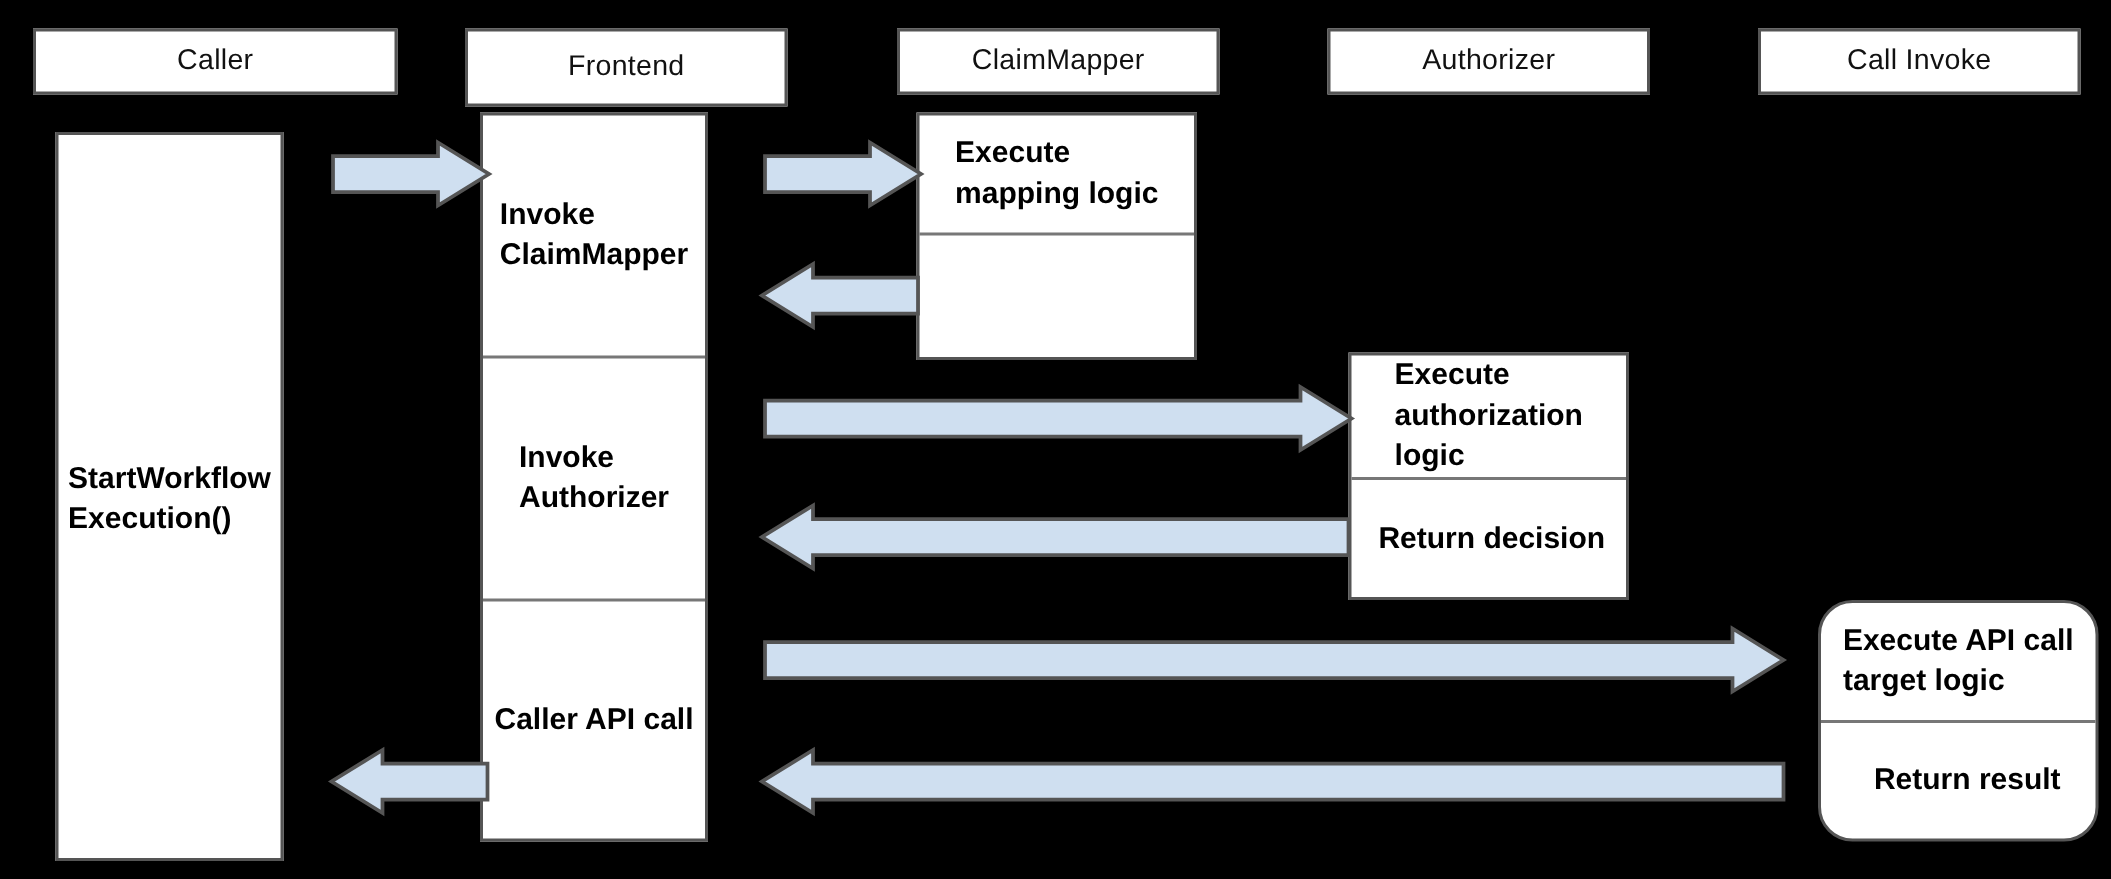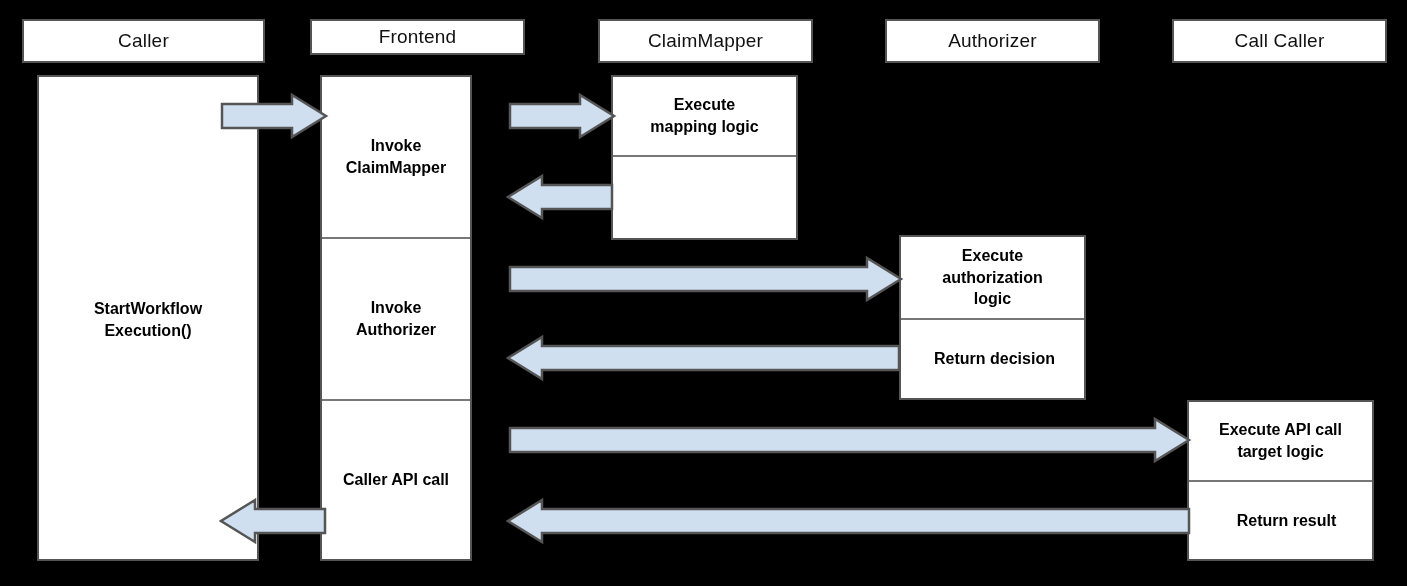--- a/index.html
+++ b/index.html
@@ -38,23 +38,23 @@
     border: 2px solid #555555;
     box-sizing: border-box;
   }
   .act-seg {
     position: absolute;
     left: 0;
     right: 0;
     display: flex;
     align-items: center;
     justify-content: center;
-    text-align: center;
+    text-align: left;
     color: #000000;
-    font-size: 16px;
+    font-size: 20px;
     font-weight: 700;
     line-height: 1.35;
     padding: 0 6px;
     box-sizing: border-box;
   }
   .act-divider {
     position: absolute;
     left: 0;
     right: 0;
     height: 2px;
@@ -72,37 +72,37 @@
 </style>
 </head>
 <body>
 
 <div id="canvas">
 
   <div class="lifeline-header" style="left:22px; top:19px; width:243px; height:44px;">
     <span>Caller</span>
   </div>
 
-  <div class="lifeline-header" style="left:310px; top:19px; width:215px; height:36px;">
+  <div class="lifeline-header" style="left:310px; top:19px; width:215px; height:52px;">
     <span>Frontend</span>
   </div>
 
   <div class="lifeline-header" style="left:598px; top:19px; width:215px; height:44px;">
     <span>ClaimMapper</span>
   </div>
 
   <div class="lifeline-header" style="left:885px; top:19px; width:215px; height:44px;">
     <span>Authorizer</span>
   </div>
 
   <div class="lifeline-header" style="left:1172px; top:19px; width:215px; height:44px;">
-    <span>Call Caller</span>
+    <span>Call Invoke</span>
   </div>
 
-  <div class="activation" style="left:37px; top:75px; width:222px; height:486px;">
+  <div class="activation" style="left:37px; top:88px; width:152px; height:486px;">
     <div class="act-seg" style="top:0; height:486px;">StartWorkflow<br>Execution()</div>
   </div>
 
   <div class="activation" style="left:320px; top:75px; width:152px; height:486px;">
     <div class="act-seg" style="top:0; height:160px;">Invoke<br>ClaimMapper</div>
     <div class="act-divider" style="top:160px;"></div>
     <div class="act-seg" style="top:162px; height:160px;">Invoke<br>Authorizer</div>
     <div class="act-divider" style="top:322px;"></div>
     <div class="act-seg" style="top:324px; height:158px;">Caller API call</div>
   </div>
@@ -111,21 +111,21 @@
     <div class="act-seg" style="top:0; height:78px;">Execute<br>mapping logic</div>
     <div class="act-divider" style="top:78px;"></div>
   </div>
 
   <div class="activation" style="left:899px; top:235px; width:187px; height:165px;">
     <div class="act-seg" style="top:0; height:81px;">Execute<br>authorization<br>logic</div>
     <div class="act-divider" style="top:81px;"></div>
     <div class="act-seg" style="top:83px; height:78px;padding-left:10px;">Return decision</div>
   </div>
 
-  <div class="activation" style="left:1187px; top:400px; width:187px; height:161px;">
+  <div class="activation" style="left:1212px; top:400px; width:187px; height:161px;border-radius:23px;">
     <div class="act-seg" style="top:0; height:78px;">Execute API call<br>target logic</div>
     <div class="act-divider" style="top:78px;"></div>
     <div class="act-seg" style="top:80px; height:77px;padding-left:18px;">Return result</div>
   </div>
 
   <div class="arrow" style="left:222px; top:95px; width:104px; height:42px;">
     <svg viewBox="0 0 104 42" preserveAspectRatio="none">
       <polygon points="0,9 70,9 70,0 104,21 70,42 70,33 0,33" fill="#cfdff0" stroke="#555555" stroke-width="2.5" stroke-linejoin="miter"></polygon>
     </svg>
   </div>

